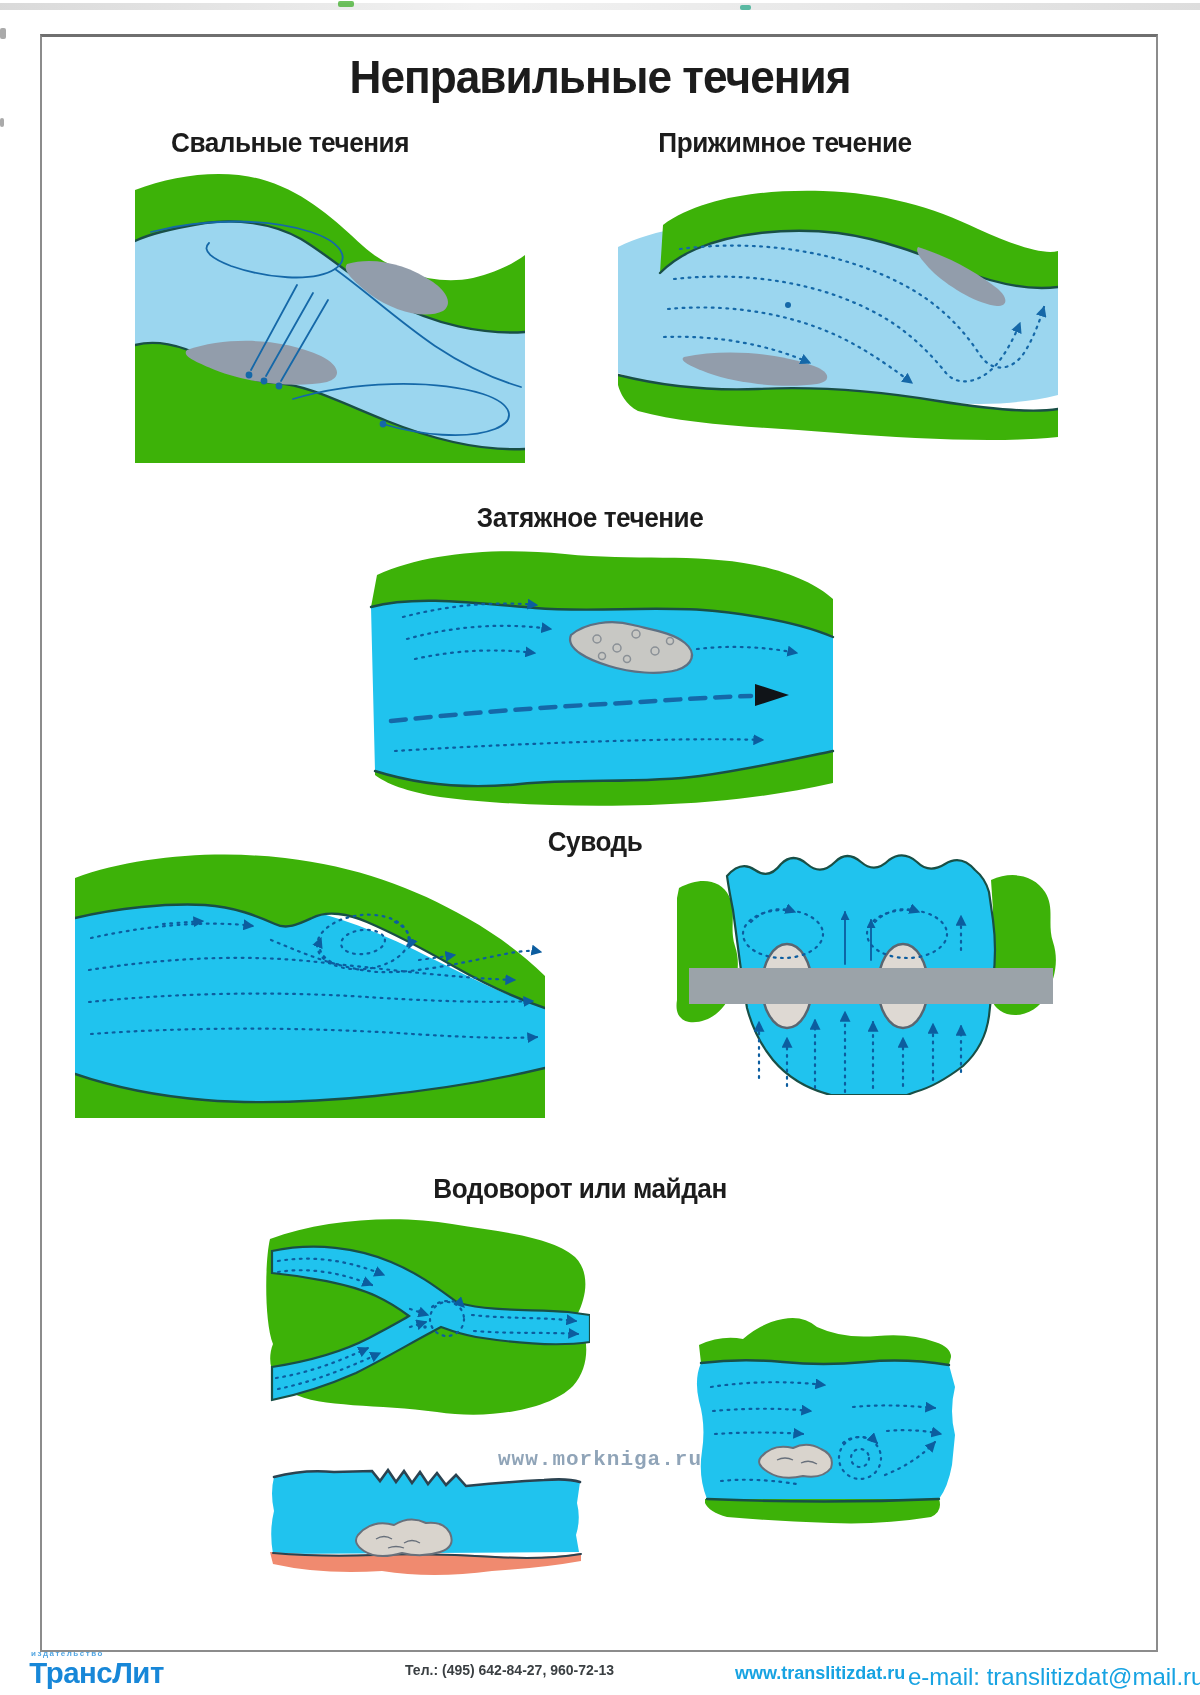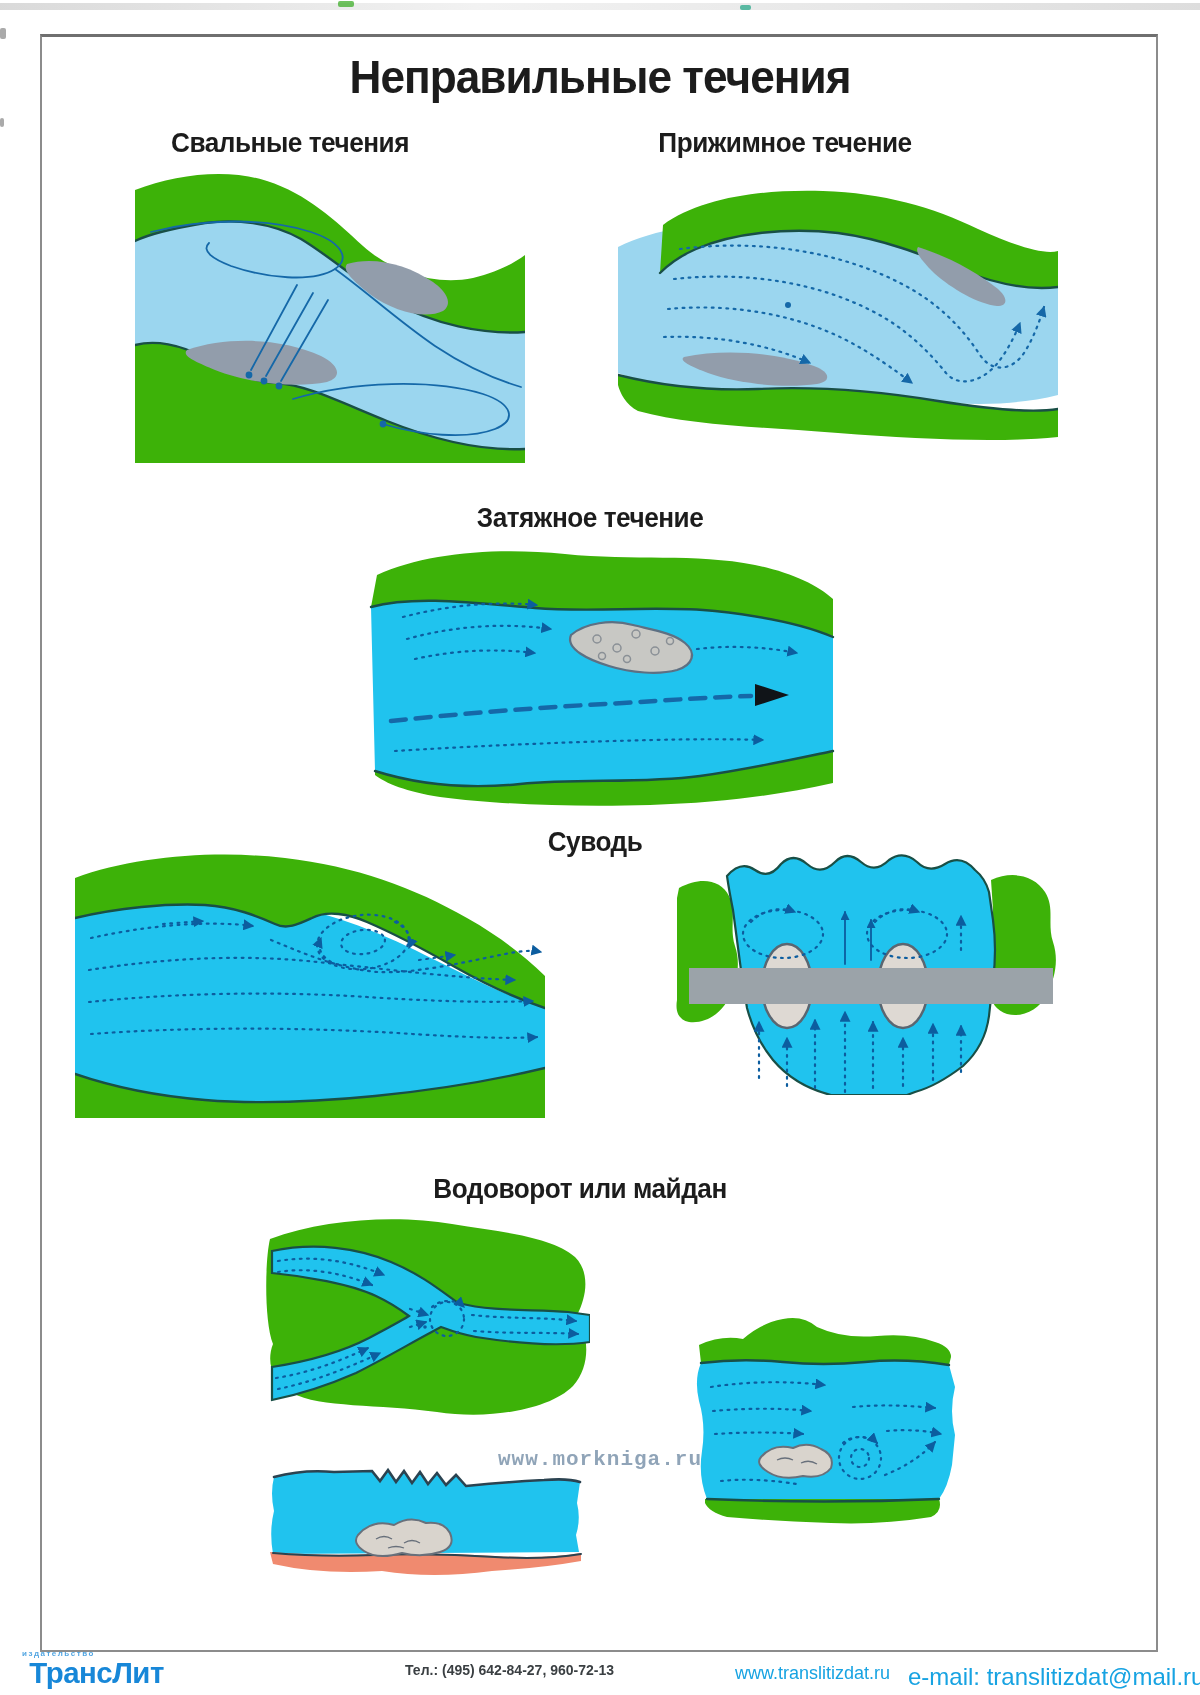--- a/index.html
+++ b/index.html
@@ -47,34 +47,34 @@
   .pier{fill:#ded9d3;stroke:#5a6671;stroke-width:2.5;}
   .bed{fill:var(--bed_pink,#ee8b70);}
   .darkline{fill:none;stroke:#2c4350;stroke-width:2.6;stroke-linecap:round;}
   .watermark{
     position:absolute;left:600px;top:1448px;transform:translateX(-50%);
     font-family:Liberation Mono, monospace;font-weight:bold;font-size:21px;
     letter-spacing:1px;color:var(--watermark_color,#7d95ac);opacity:.85;z-index:6;
     white-space:nowrap;
   }
   .footer-logo-small{
-    position:absolute;left:22px;top:1649px;font-size:8px;font-weight:bold;
+    position:absolute;left:31px;top:1649px;font-size:8px;font-weight:bold;
     color:var(--logo_blue,#1787d8);letter-spacing:1.5px;opacity:.75;filter:blur(.5px);
   }
   .footer-logo{
     position:absolute;left:28px;top:1656px;font-size:30px;font-weight:bold;
     color:var(--logo_blue,#1787d8);letter-spacing:-0.5px;filter:blur(.45px);
     transform:scaleX(.98);white-space:nowrap;
   }
   .footer-phone{
     position:absolute;left:405px;top:1662px;font-size:14px;font-weight:bold;
     color:var(--footer_dark,#3a3f42);filter:blur(.35px);white-space:nowrap;
   }
   .footer-site{
-    position:absolute;left:735px;top:1663px;font-size:18px;font-weight:normal;
+    position:absolute;left:735px;top:1663px;font-size:18px;font-weight:bold;
     color:var(--footer_blue,#17a3e2);filter:blur(.35px);white-space:nowrap;
   }
   .footer-email{
     position:absolute;left:908px;top:1663px;font-size:24px;font-weight:normal;
     color:var(--footer_blue,#17a3e2);filter:blur(.35px);white-space:nowrap;
   }
 </style>
 </head>
 <body>
 

